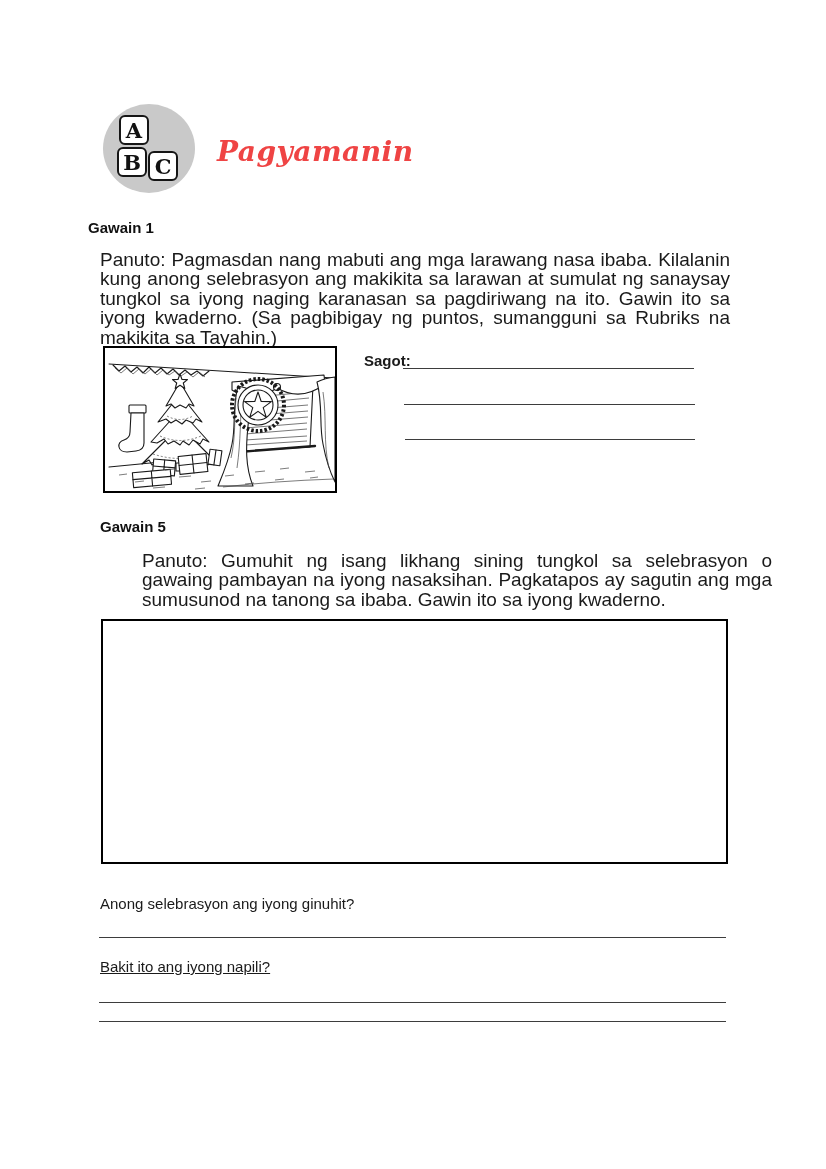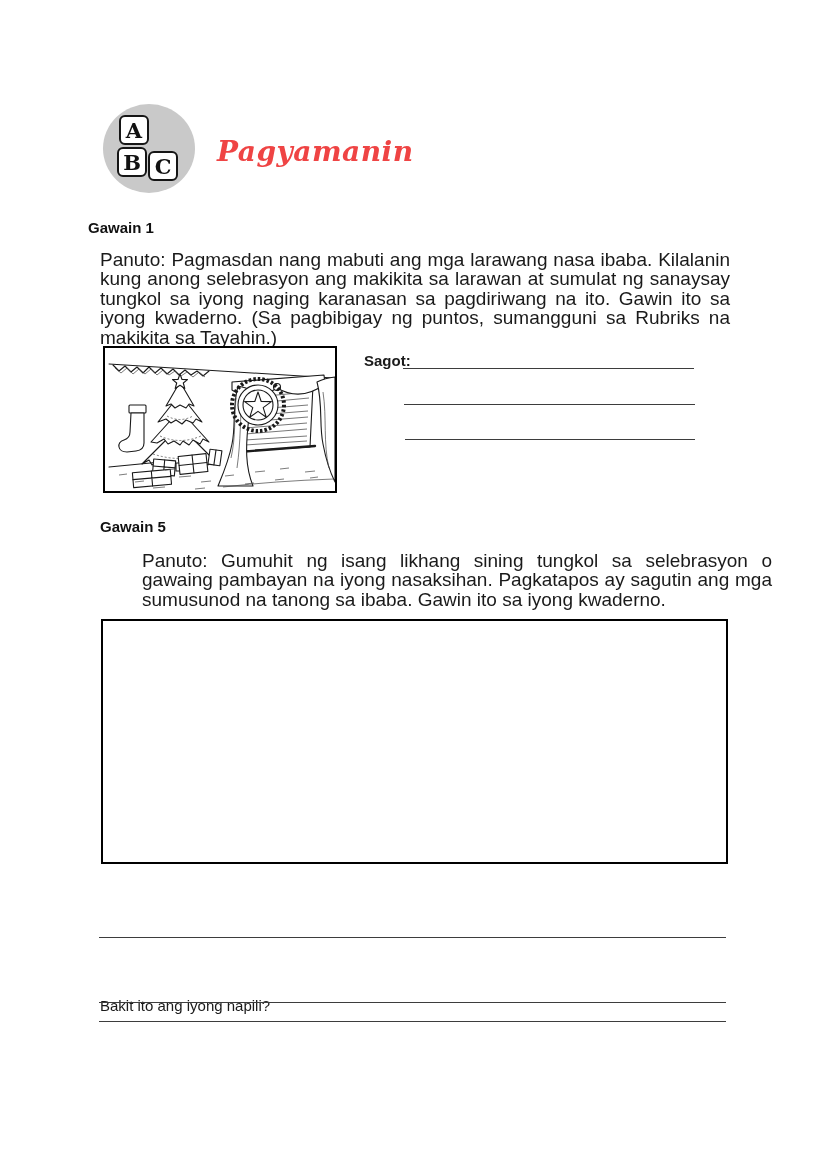--- a/index.html
+++ b/index.html
@@ -68,21 +68,21 @@
   .sagot-line-3{left:405px;top:439px;width:290px;}
   
   .drawing-box{
     left:101px;top:619px;width:627px;height:245px;
     border:2px solid #000;box-sizing:border-box;
     background:#fff;
   }
   
   .question{font-size:15px;}
   .question-1{left:100px;top:895px;}
-  .question-2{left:100px;top:997px;}
+  .question-2{left:100px;top:958px;text-decoration:underline;}
   .q1-line{left:99px;top:937px;width:627px;}
   .q2-line-1{left:99px;top:1002px;width:627px;}
   .q2-line-2{left:99px;top:1021px;width:627px;}
   svg .ln{stroke:#1a1a1a;fill:none;stroke-width:1.1;stroke-linecap:round;stroke-linejoin:round;}
   svg .wt{fill:#ffffff;stroke:#1a1a1a;stroke-width:1.1;stroke-linejoin:round;}
   svg .thin{stroke:#555;fill:none;stroke-width:0.8;}
   svg .hatch{stroke:#444;fill:none;stroke-width:0.7;}
 </style>
 </head>
 <body>
@@ -181,19 +181,20 @@
   <div class="abs sagot-label">Sagot:</div>
   <div class="abs answer-line sagot-line-1"></div>
   <div class="abs answer-line sagot-line-2"></div>
   <div class="abs answer-line sagot-line-3"></div>
 
   <div class="abs section-heading heading-2">Gawain 5</div>
   <div class="abs panuto panuto-2">Panuto: Gumuhit ng isang likhang sining tungkol sa selebrasyon o gawaing pambayan na iyong nasaksihan. Pagkatapos ay sagutin ang mga sumusunod na tanong sa ibaba. Gawin ito sa iyong kwaderno.</div>
 
   <div class="abs drawing-box"></div>
 
+  <div class="abs question question-1">Anong selebrasyon ang iyong ginuhit?</div>
   <div class="abs answer-line q1-line"></div>
 
   <div class="abs question question-2">Bakit ito ang iyong napili?</div>
   <div class="abs answer-line q2-line-1"></div>
   <div class="abs answer-line q2-line-2"></div>
 
 </div>
 
 </body></html>

